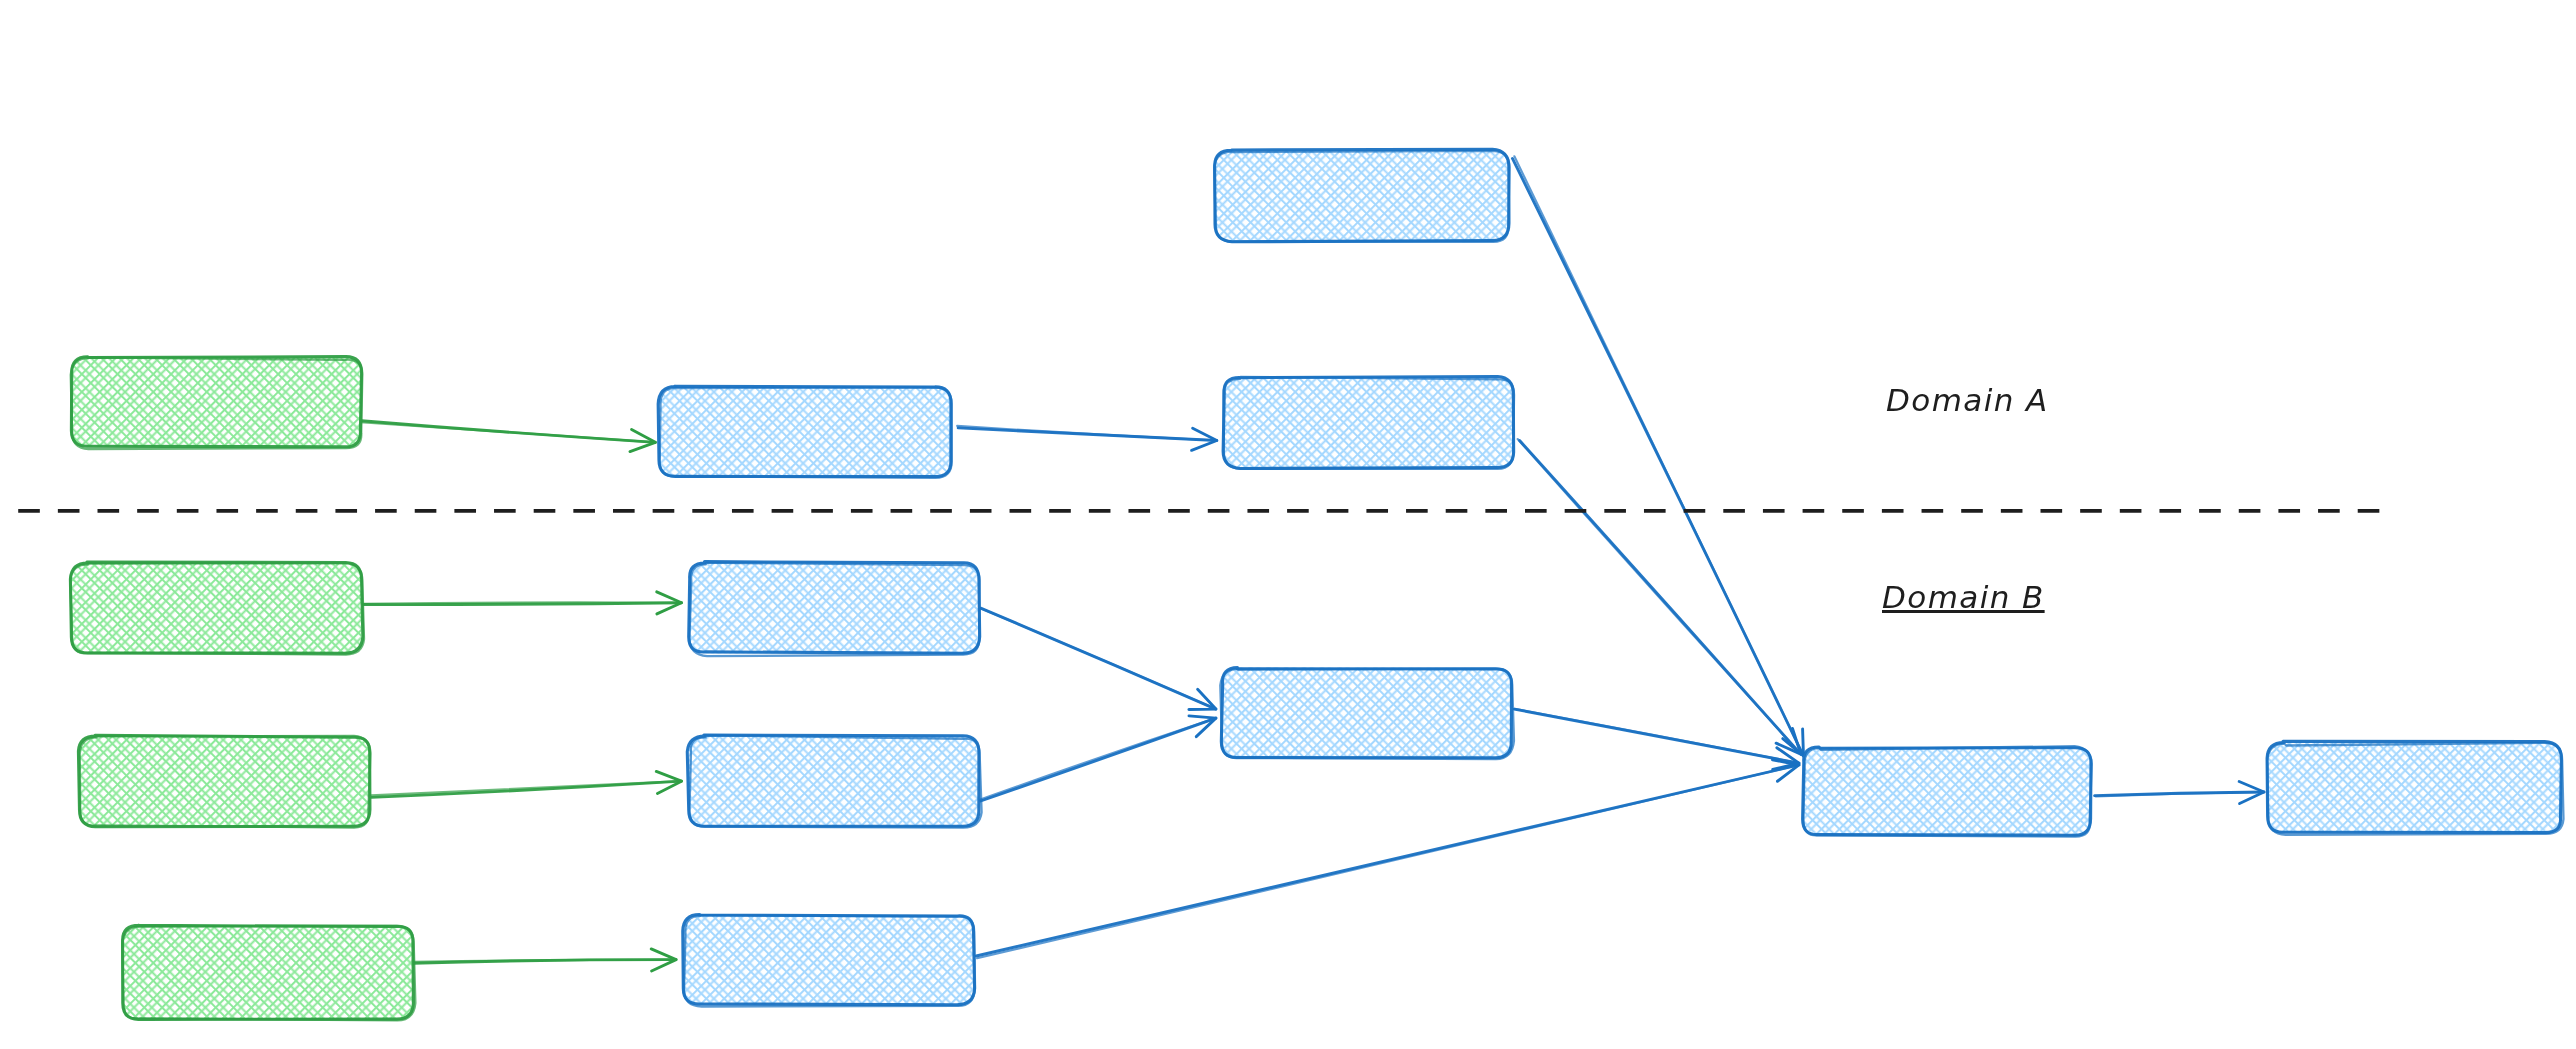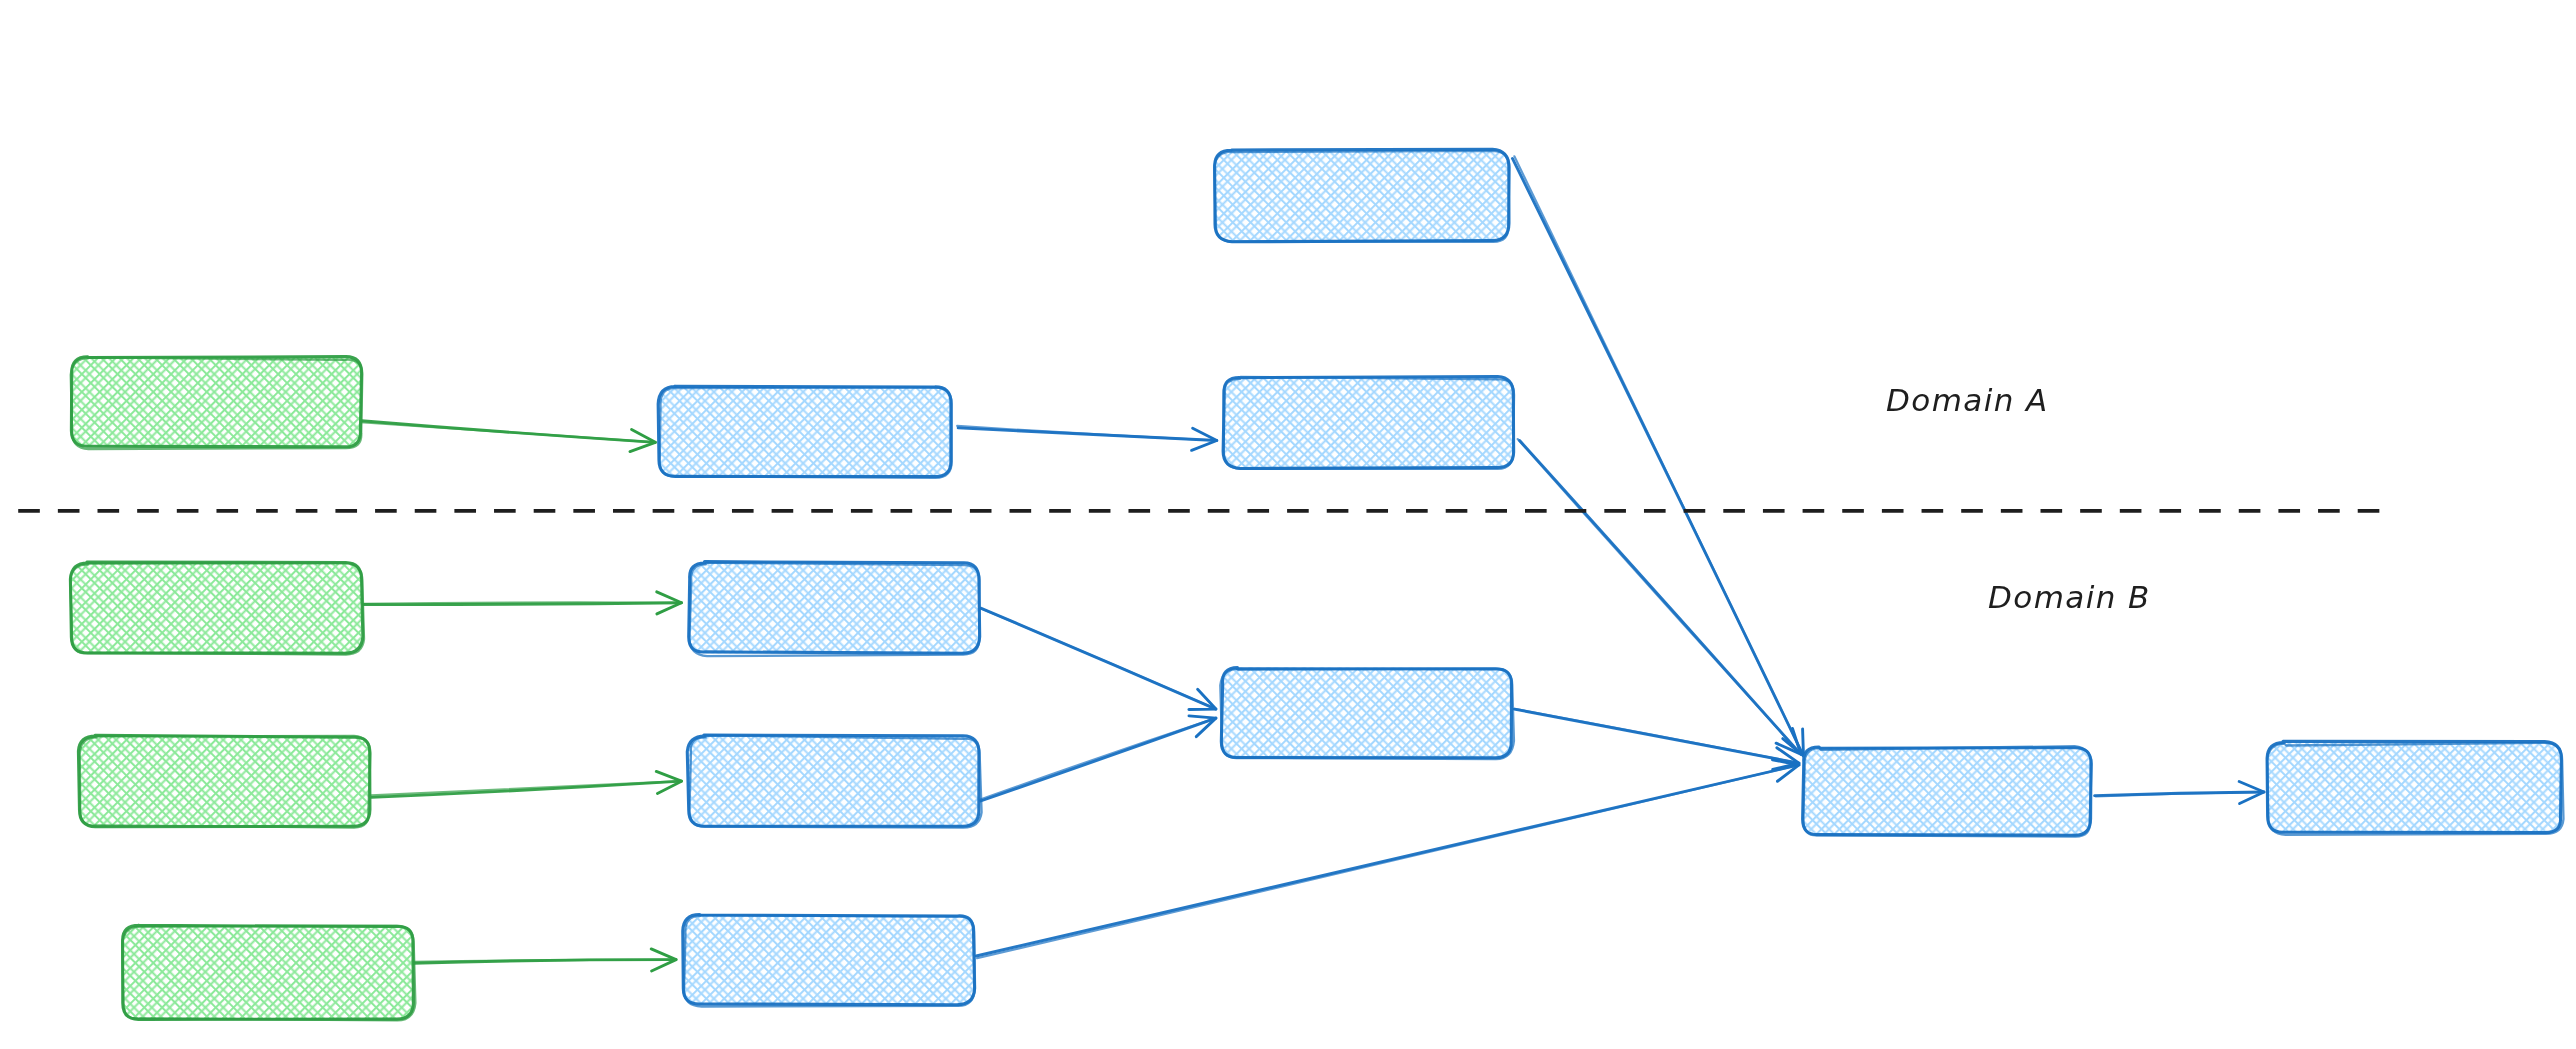--- a/index.html
+++ b/index.html
@@ -4,21 +4,21 @@
 <style>
   html,body{margin:0;padding:0;background:#ffffff;}
   body{width:2576px;height:1049px;overflow:hidden;
        font-family:"DejaVu Sans", sans-serif;}
   #stage{position:relative;width:2576px;height:1049px;background:#fff;margin-top:44px;}
   #canvas{position:absolute;left:0;top:0;width:2576px;height:1049px;}
   .domain-label{position:absolute;color:#1e1e1e;font-size:31px;
        font-family:"DejaVu Sans", sans-serif;font-style:italic;
        letter-spacing:1.4px;white-space:nowrap;}
   #label-domain-a{left:1886px;top:338px;}
-  #label-domain-b{left:1988px;top:535px;}
+  #label-domain-b{left:1882px;top:535px;text-decoration:underline;}
 </style>
 </head>
 <body>
 
 <div id="stage">
   <svg id="canvas" viewBox="0 0 2858 1164" xmlns="http://www.w3.org/2000/svg">
     <defs>
       <pattern id="hatch-green" width="14" height="14" patternUnits="userSpaceOnUse" patternTransform="rotate(45)">
         <rect width="14" height="14" fill="#ffffff"></rect>
         <line x1="0" y1="0" x2="0" y2="14" stroke="#8ce99a" stroke-width="4.5"></line>

